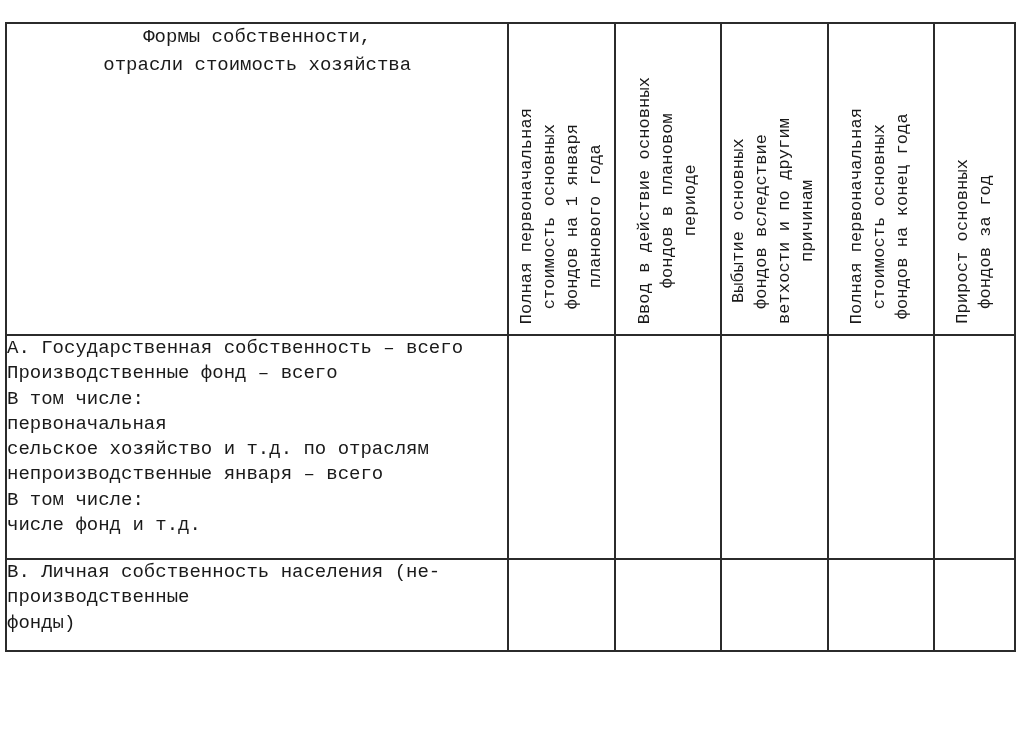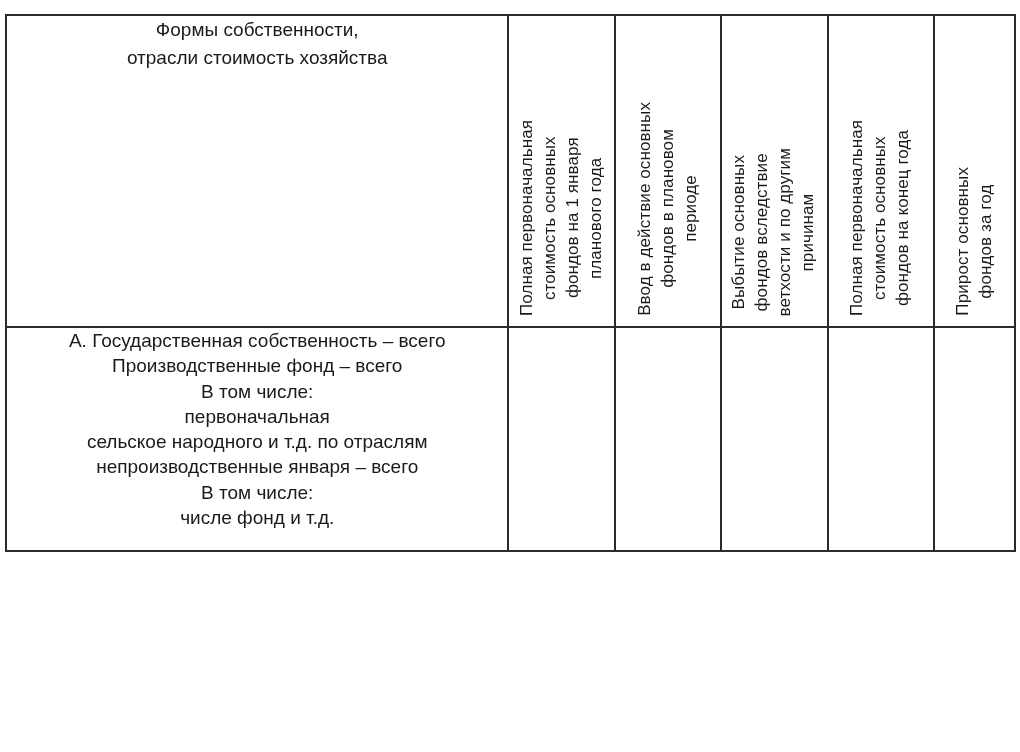--- a/index.html
+++ b/index.html
@@ -19,21 +19,22 @@
     position: relative;
     width: 1020px;
     height: 752px;
     box-sizing: border-box;
   }
 
   table.balance-table {
     border-collapse: collapse;
     table-layout: fixed;
     width: 1011px;
-    margin: 14px 0 0 5px;
+    margin: 22px 0 0 5px;
+    font-family: Liberation Mono, monospace;
   }
 
   table.balance-table td,
   table.balance-table th {
     border: 2px solid #2b2b2b;
     padding: 0;
     vertical-align: top;
     background: #ffffff;
   }
 
@@ -84,21 +85,20 @@
   
   td.row-label {
     font-size: 19px;
     line-height: 1.33;
     padding: 6px 10px 8px 10px;
     text-align: left;
   }
   td.row-label .l {
     display: block;
     white-space: nowrap;
-    text-align: center;
   }
   td.cell { }
 
   tr.r1 td { height: 222px; }
   tr.r2 td { height: 112px; }
   tr.r3 td { height: 90px; }
 </style>
 </head>
 <body>
 
@@ -148,24 +148,36 @@
         </th>
       </tr>
     </thead>
     <tbody>
       <tr class="r1">
         <td class="row-label">
           <span class="l">А. Государственная собственность – всего</span>
           <span class="l">Производственные фонд – всего</span>
           <span class="l">В том числе:</span>
           <span class="l">первоначальная</span>
-          <span class="l">сельское народного и т.д. по отраслям</span>
+          <span class="l">сельское хозяйство и т.д. по отраслям</span>
           <span class="l">непроизводственные января – всего</span>
           <span class="l">В том числе:</span>
           <span class="l">числе фонд и т.д.</span>
+        </td>
+        <td class="cell"></td>
+        <td class="cell"></td>
+        <td class="cell"></td>
+        <td class="cell"></td>
+        <td class="cell"></td>
+      </tr>
+      <tr class="r3">
+        <td class="row-label">
+          <span class="l">В. Личная собственность населения (не-</span>
+          <span class="l">производственные</span>
+          <span class="l">фонды)</span>
         </td>
         <td class="cell"></td>
         <td class="cell"></td>
         <td class="cell"></td>
         <td class="cell"></td>
         <td class="cell"></td>
       </tr>
     </tbody>
   </table>
 </div>

